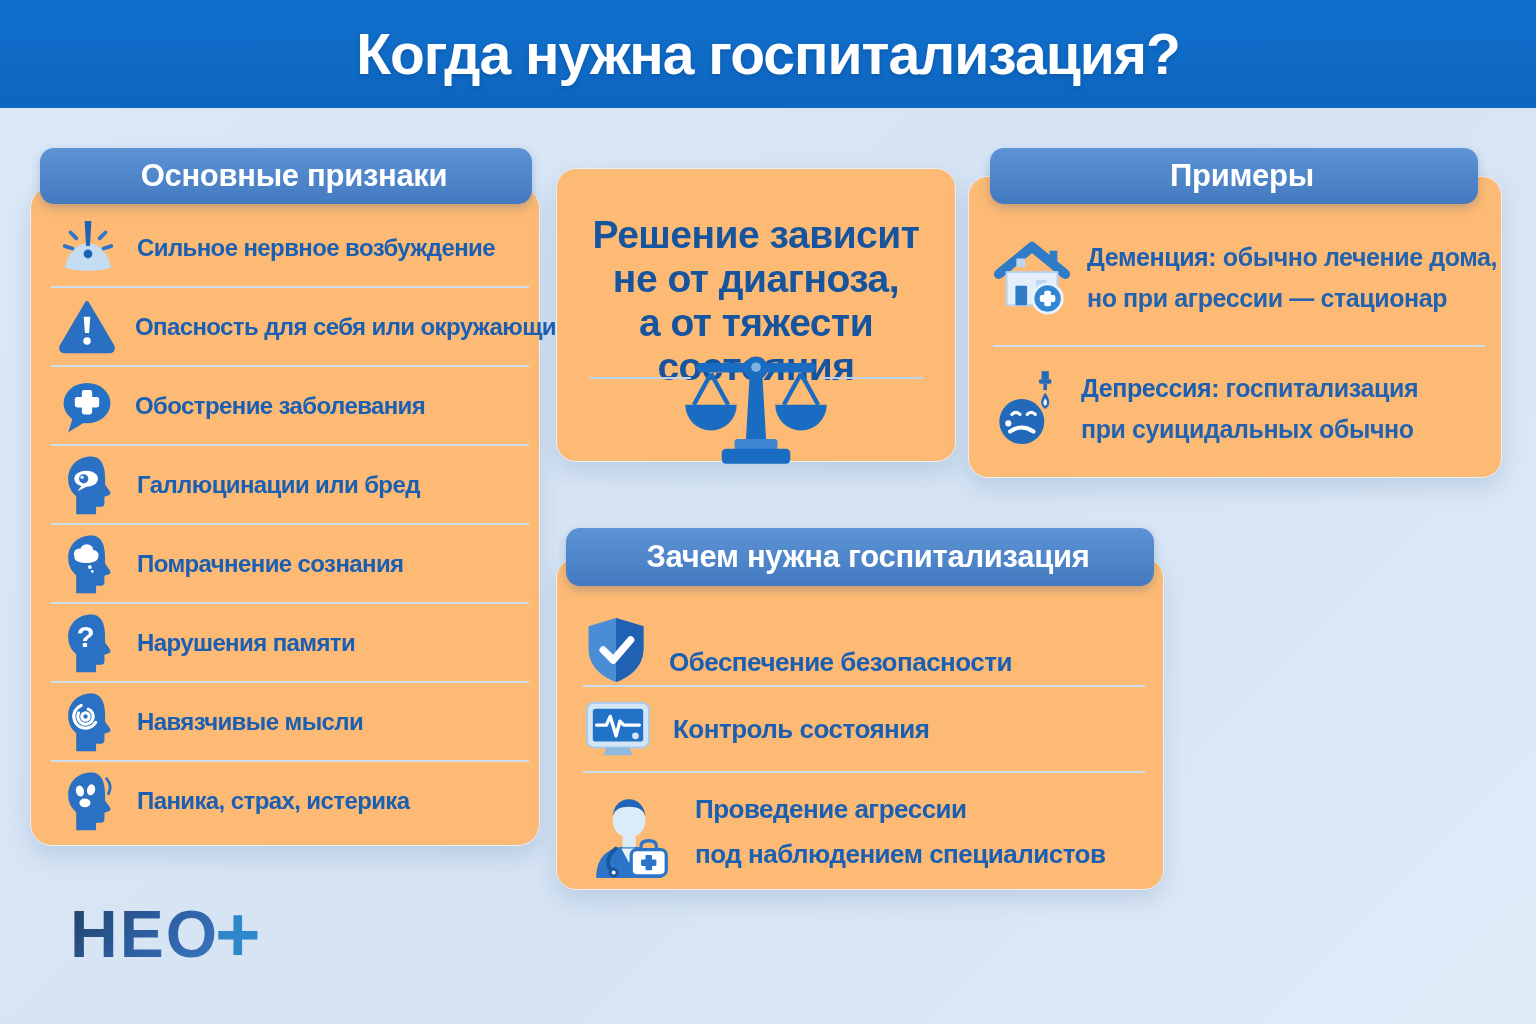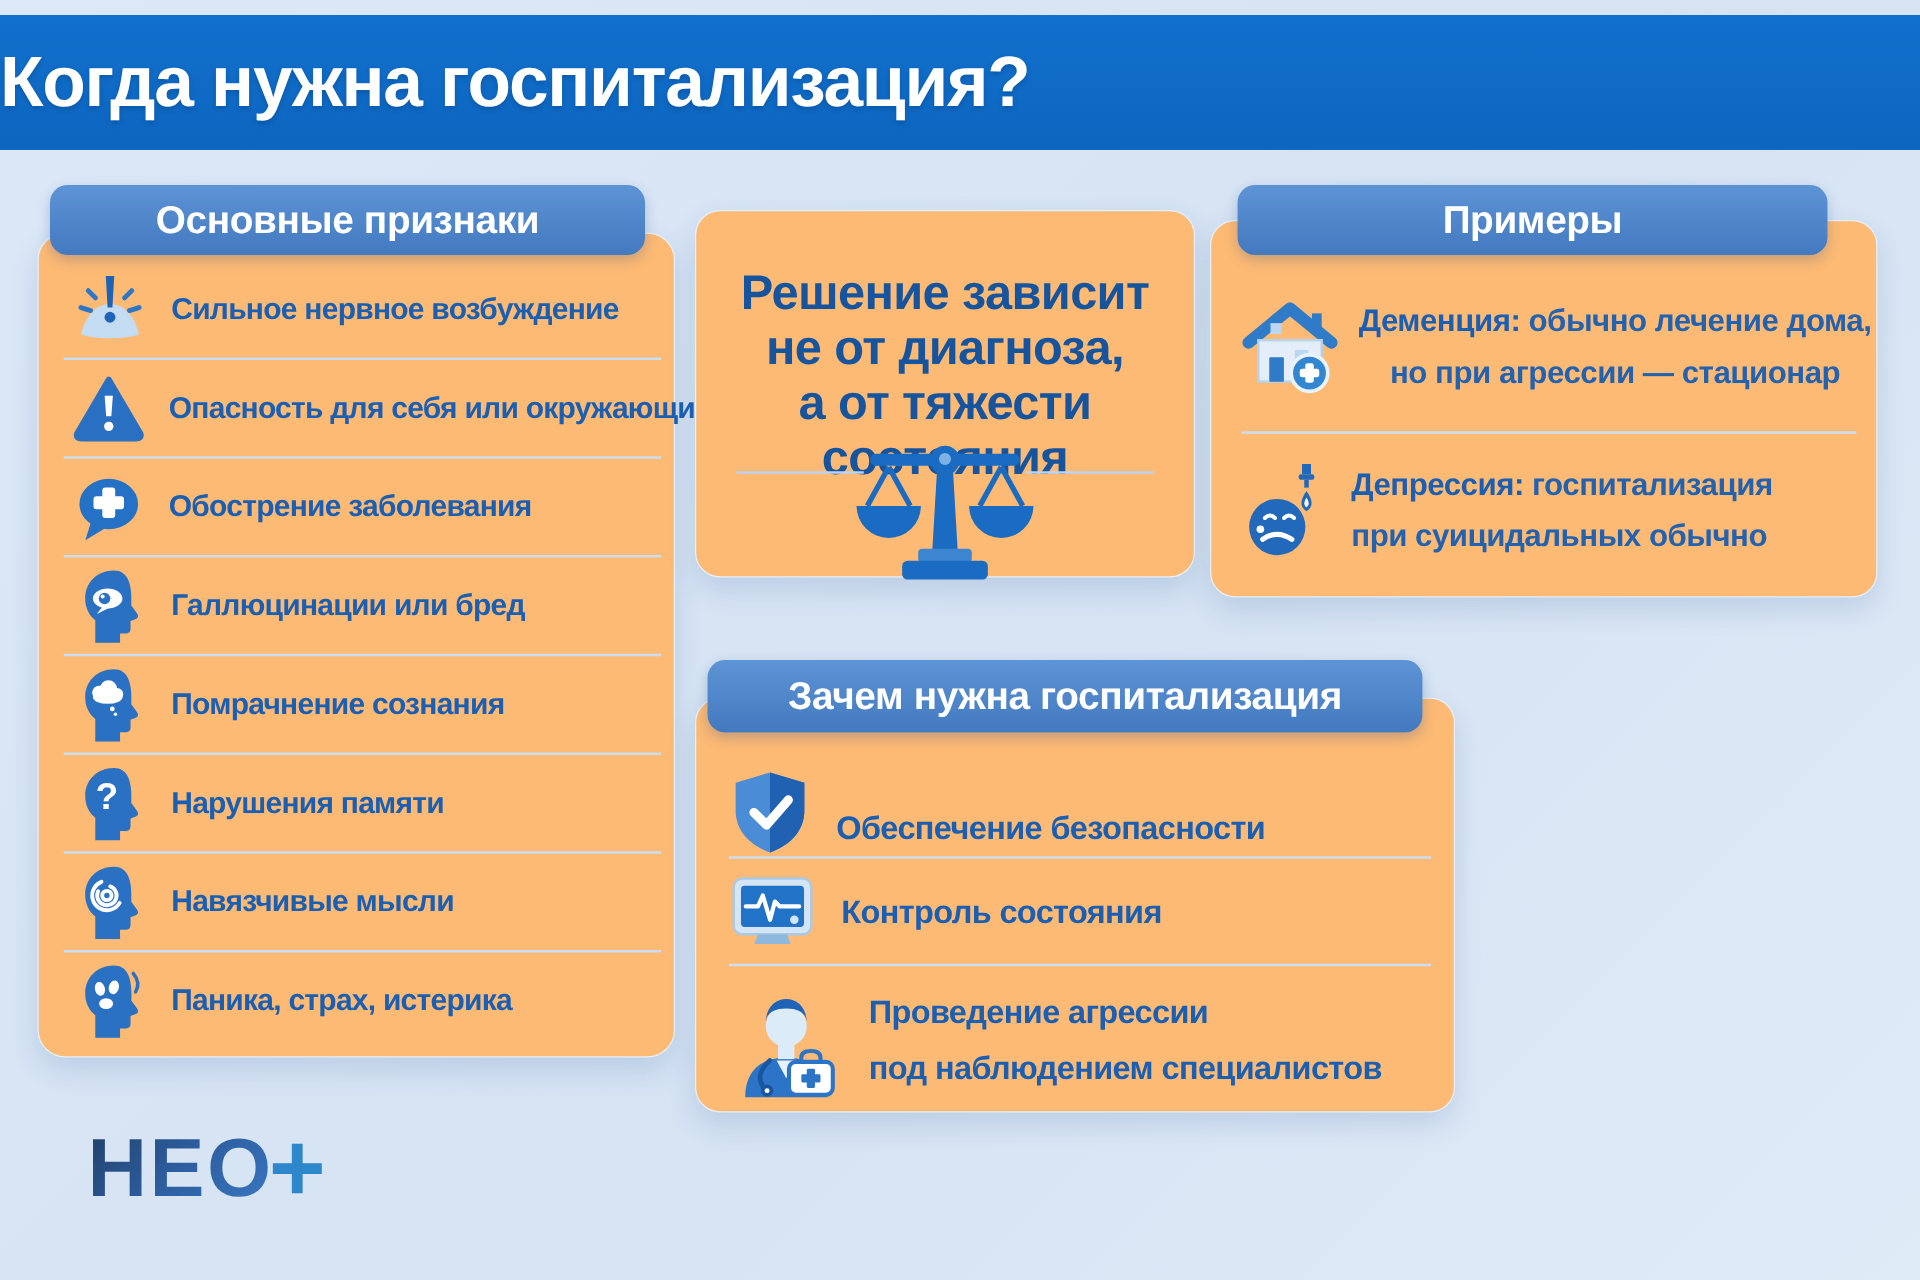--- a/index.html
+++ b/index.html
@@ -3,39 +3,39 @@
 <meta charset="utf-8">
 <style>
   html,body{margin:0;padding:0;}
   body{
     width:1536px;height:1024px;position:relative;overflow:hidden;
     font-family:"Liberation Sans","DejaVu Sans",sans-serif;
     background:linear-gradient(135deg,#dbe8f7 0%,#d5e3f3 55%,#e0ebf8 100%);
   }
   
   .header{
-    position:absolute;left:0;top:12px;width:1536px;height:108px;
+    position:absolute;left:0;top:0;width:1536px;height:108px;
     background:linear-gradient(180deg,#1170cc 0%,#0d66c0 100%);
-    display:flex;align-items:center;justify-content:flex-start;
+    display:flex;align-items:center;justify-content:center;
   }
   .header h1{
     margin:0;color:#ffffff;font-size:57px;font-weight:bold;letter-spacing:-1px;
     text-shadow:0 2px 4px rgba(0,40,90,.25);
   }
   
   .card{
     position:absolute;background:#fdba74;border:1px solid #e7f0fa;border-radius:22px;
     box-shadow:0 10px 22px rgba(45,85,140,.16);
   }
   .pill{
     position:absolute;z-index:3;border-radius:14px;
     background:linear-gradient(180deg,#5d94d5 0%,#4379bf 100%);
     box-shadow:0 4px 10px rgba(30,70,130,.25);
     display:flex;align-items:center;justify-content:center;
-    color:#fff;font-weight:bold;font-size:31px;letter-spacing:-.3px;
+    color:#fff;font-weight:bold;font-size:31px;letter-spacing:-.3px;padding-left:16px;
   }
   
   .signs-card{left:30px;top:186px;width:508px;height:658px;}
   .signs-pill{left:40px;top:148px;width:476px;height:56px;}
   .signs-list{position:absolute;left:20px;right:10px;top:22px;}
   .sign-row{
     height:77px;display:flex;align-items:center;gap:18px;
     border-bottom:2px solid #ccdeef;padding-left:6px;
   }
   .sign-row:last-child{border-bottom:none;}
@@ -52,21 +52,21 @@
   .decision-divider{position:absolute;top:208px;height:2px;background:#bdd4eb;}
   .decision-divider.left{left:32px;width:102px;}
   .decision-divider.right{right:32px;width:102px;}
   .scales-wrap{position:absolute;left:50%;top:180px;transform:translateX(-50%);z-index:2;}
   
   .examples-card{left:968px;top:176px;width:532px;height:300px;border-radius:20px;}
   .examples-pill{left:990px;top:148px;width:472px;height:56px;}
   .example-row{
     position:absolute;left:24px;right:16px;display:flex;align-items:center;gap:16px;
   }
-  .example-row.r1{top:42px;height:118px;border-bottom:2px solid #ccdeef;padding-bottom:8px;text-align:center;}
+  .example-row.r1{top:42px;height:118px;border-bottom:2px solid #ccdeef;padding-bottom:8px;}
   .example-row.r2{top:176px;height:112px;align-items:center;}
   .example-text{color:#1b5fb2;font-size:25px;letter-spacing:-.4px;line-height:41px;white-space:nowrap;}
   .example-text b{font-weight:bold;}
   .example-text .rest{font-weight:bold;opacity:.96;}
   
   .reasons-card{left:556px;top:558px;width:606px;height:330px;border-radius:20px;}
   .reasons-pill{left:566px;top:528px;width:572px;height:58px;}
   .reasons-list{position:absolute;left:26px;right:18px;top:34px;}
   .reason-row{display:flex;align-items:center;gap:20px;border-bottom:2px solid #ccdeef;}
   .reason-row.r1{height:92px;align-items:flex-end;}

